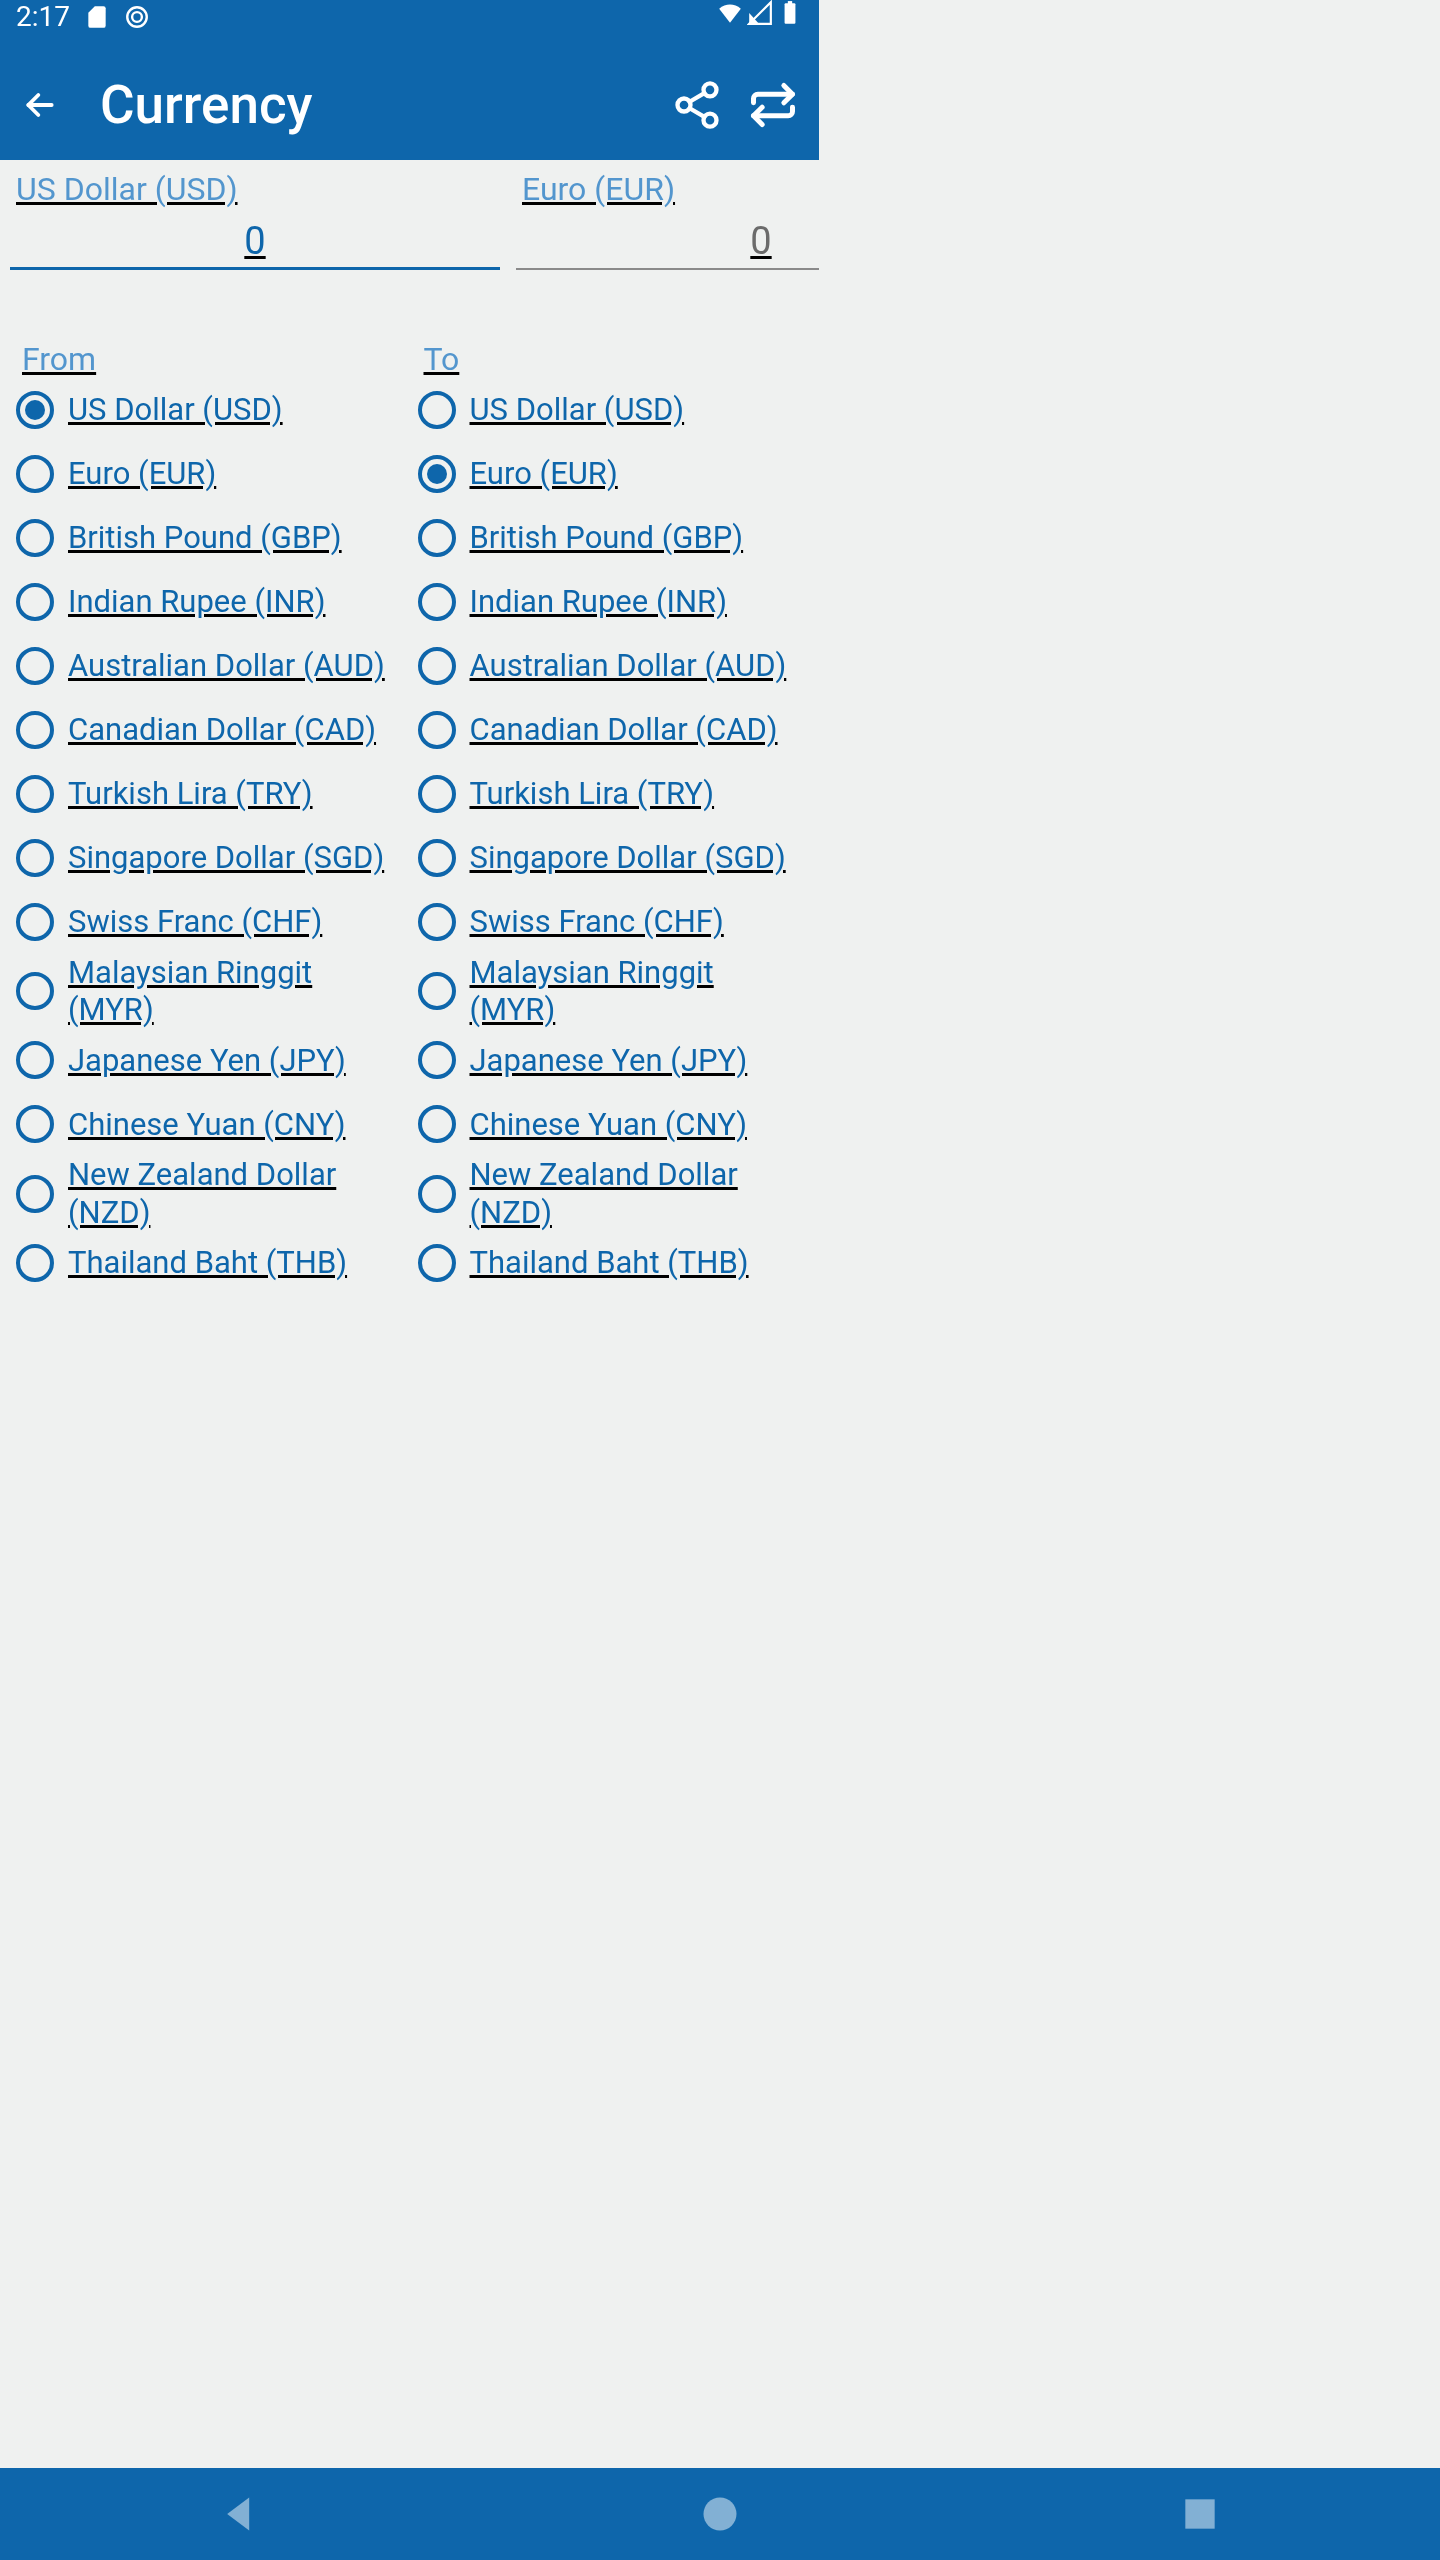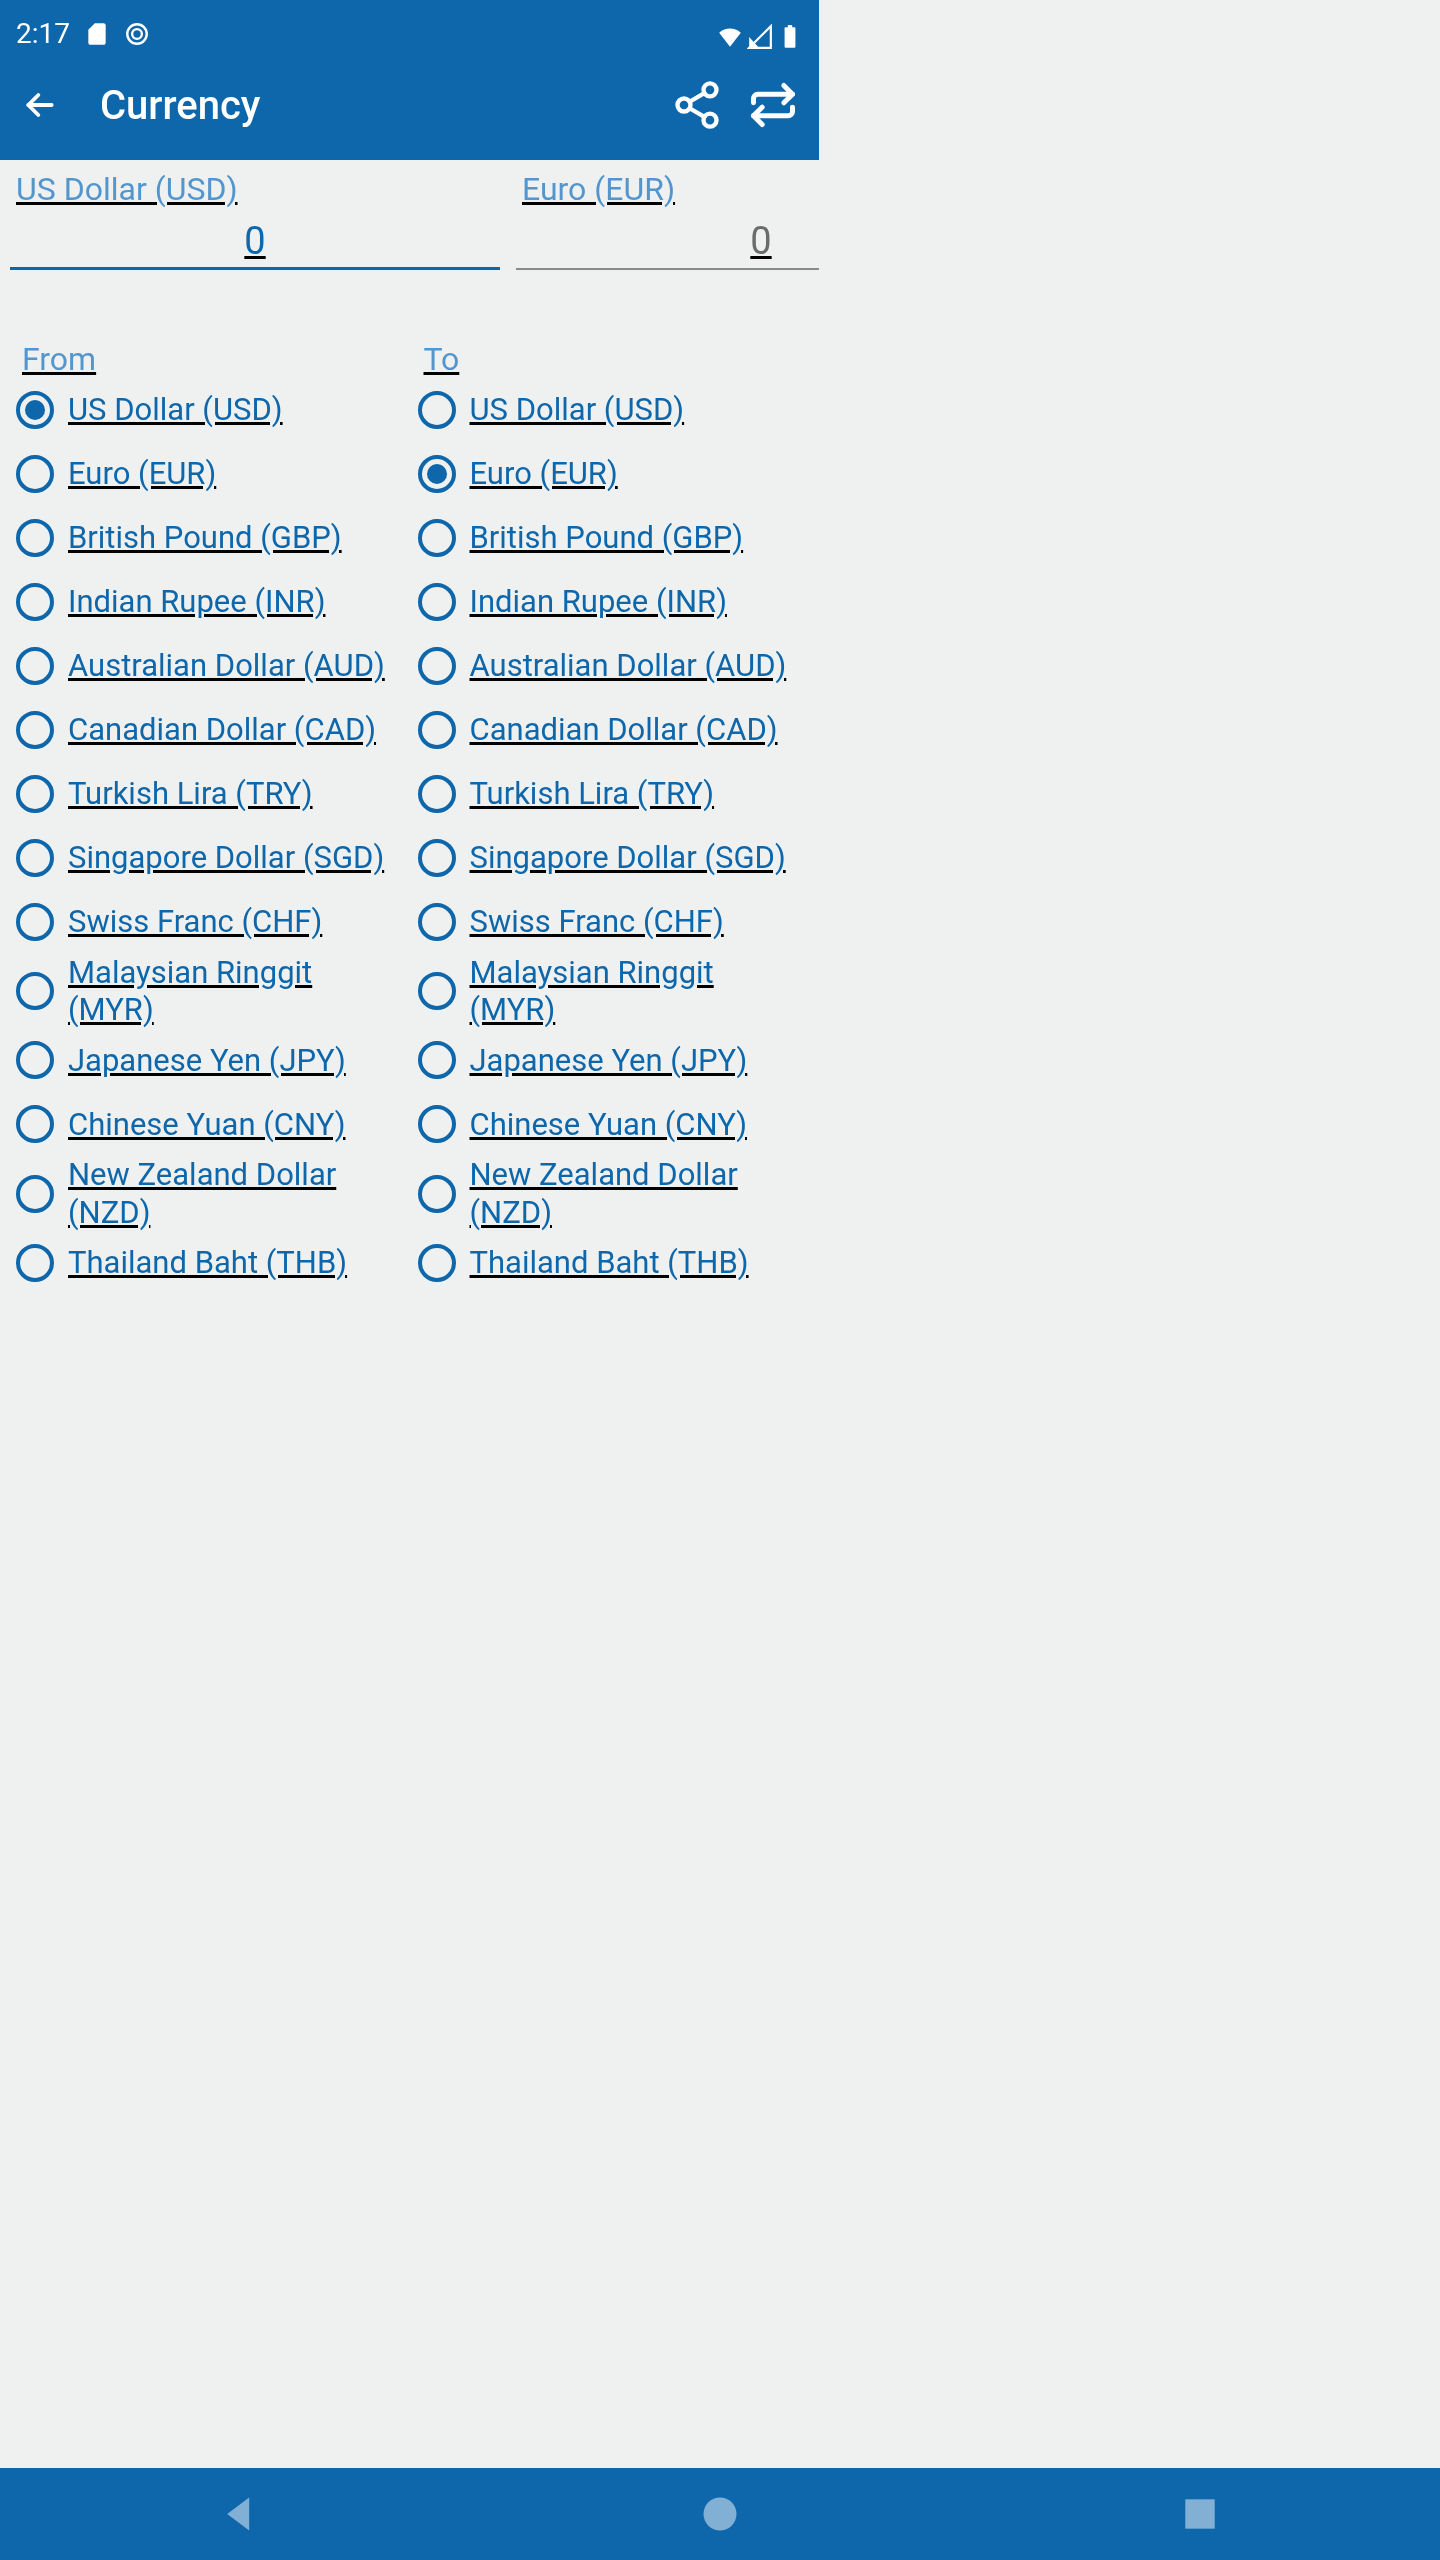--- a/index.html
+++ b/index.html
@@ -1,32 +1,32 @@
 <!DOCTYPE html>
 <html><head>
 <meta charset="utf-8">
 <style>
 * { margin:0; padding:0; box-sizing:border-box; font-family:Roboto,Arial,sans-serif; }
 html,body { width:819px; height:1456px; background:#eff1f0; overflow:hidden; }
 
 .status-bar {
   height:50px; background:#0e66ab; color:#fff;
-  display:flex; align-items:flex-end; justify-content:space-between;
+  display:flex; align-items:flex-start; justify-content:space-between;
   padding:0 16px; font-size:28px; font-weight:400;
 }
 .status-left { display:flex; align-items:center; gap:14px; }
 .status-right { display:flex; align-items:center; gap:4px; }
 .status-icon { width:26px; height:26px; display:inline-block; }
 
 .app-bar {
   height:110px; background:#0e66ab; color:#fff;
   display:flex; align-items:center; padding:0 20px;
 }
 .app-bar .back { width:40px; height:40px; margin-right:40px; }
-.app-bar .title { font-size:40px; font-weight:500; flex:1; }
+.app-bar .title { font-size:53px; font-weight:500; flex:1; }
 .app-bar .action { width:52px; height:52px; margin-left:24px; }
 
 .content { padding:10px 6px 0 6px;text-decoration:underline; }
 
 .inputs { display:flex; gap:16px; padding:0 4px; }
 .input-col { flex:1; display:flex; flex-direction:column; }
 .input-label { color:#5396ce; font-size:32px; font-weight:400; margin-bottom:6px; padding-left:6px; }
 .input-field {
   border:none; background:transparent; text-align:center;
   font-size:38px; height:56px; outline:none;

